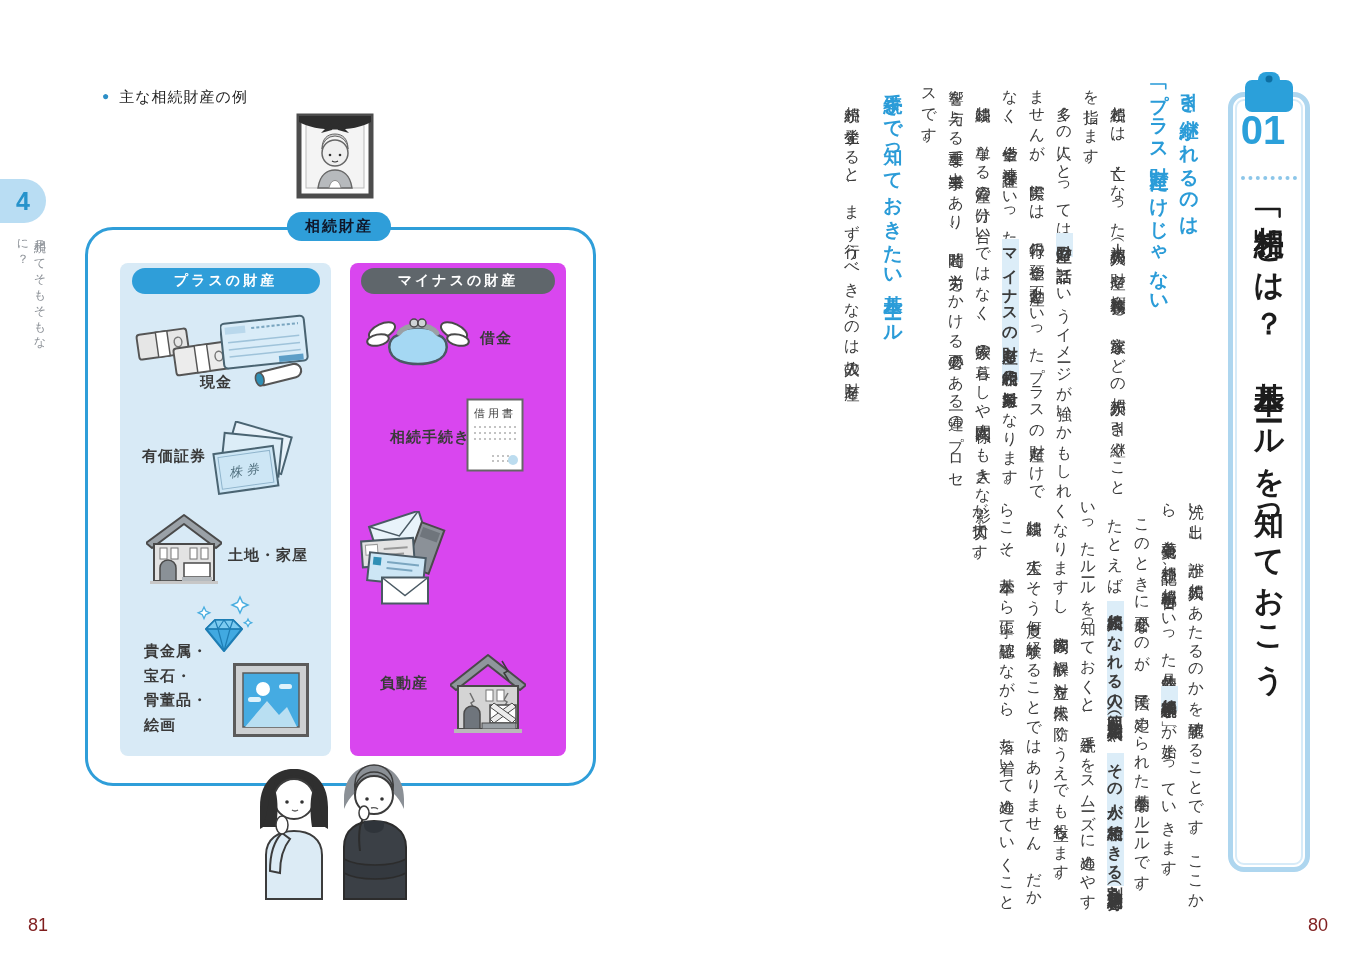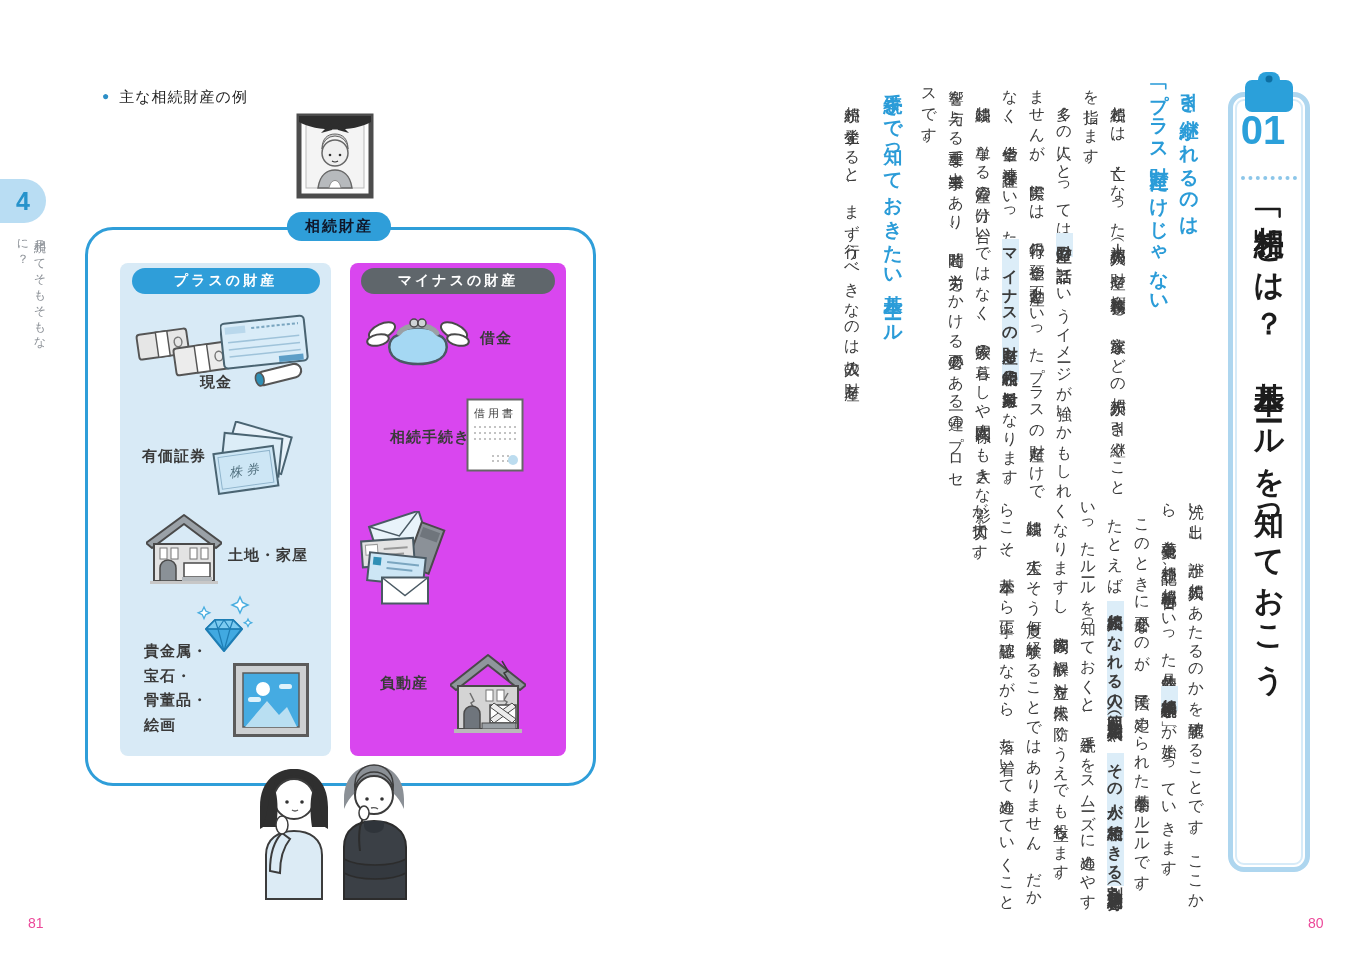--- a/index.html
+++ b/index.html
@@ -64,21 +64,21 @@
   .panel-pill { position: absolute; top: 5px; left: 50%; transform: translateX(-50%);
     height: 26px; border-radius: 13px; color: #fff; font-weight: 700; font-size: 14px;
     letter-spacing: 3px; display: flex; align-items: center; justify-content: center; white-space: nowrap; }
   #pill-plus  { background: #2f9ed9; width: 188px; }
   #pill-minus { background: #5f666b; width: 194px; }
   .item-label { position: absolute; font-size: 15px; font-weight: 600; color: #3a3a3a;
     letter-spacing: 1px; white-space: nowrap; }
   .item-label span { display: block; }
   .ic { position: absolute; }
   #people { left: 232px; top: 755px; z-index: 3; }
-  .page-num { font-size: 14px; color: #ec4899; }
+  .page-num { font-size: 18px; color: #7f1d1d; }
   #pn-left  { left: 28px;  top: 915px; }
   #pn-right { left: 1308px; top: 915px; }
 </style>
 </head>
 <body>
 
 <div class="abs" id="chapter-frame">
   <div class="inner"></div>
 </div>
 

